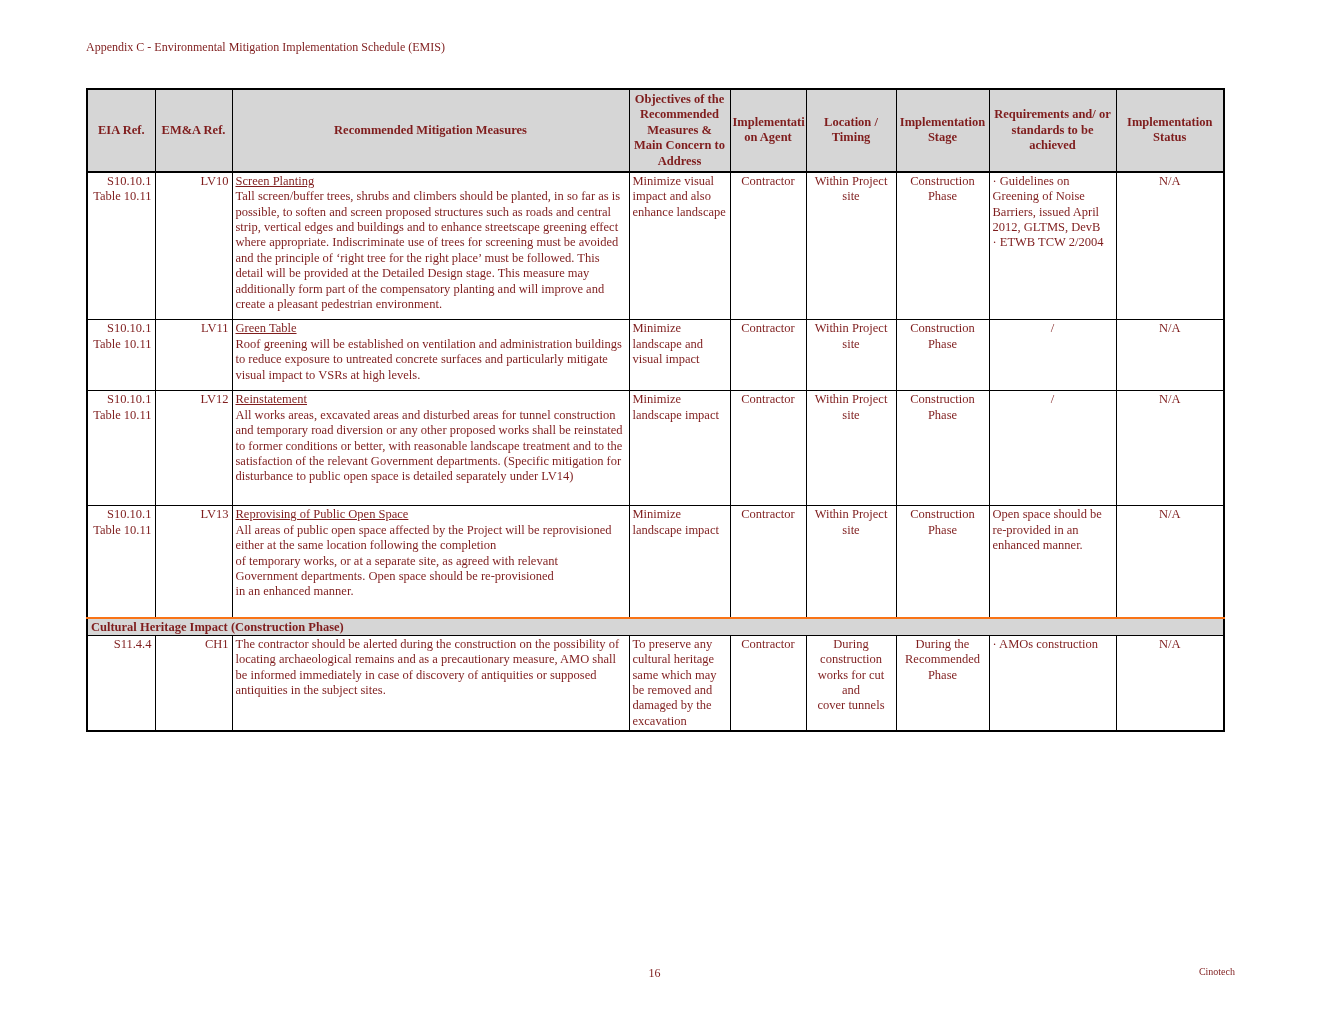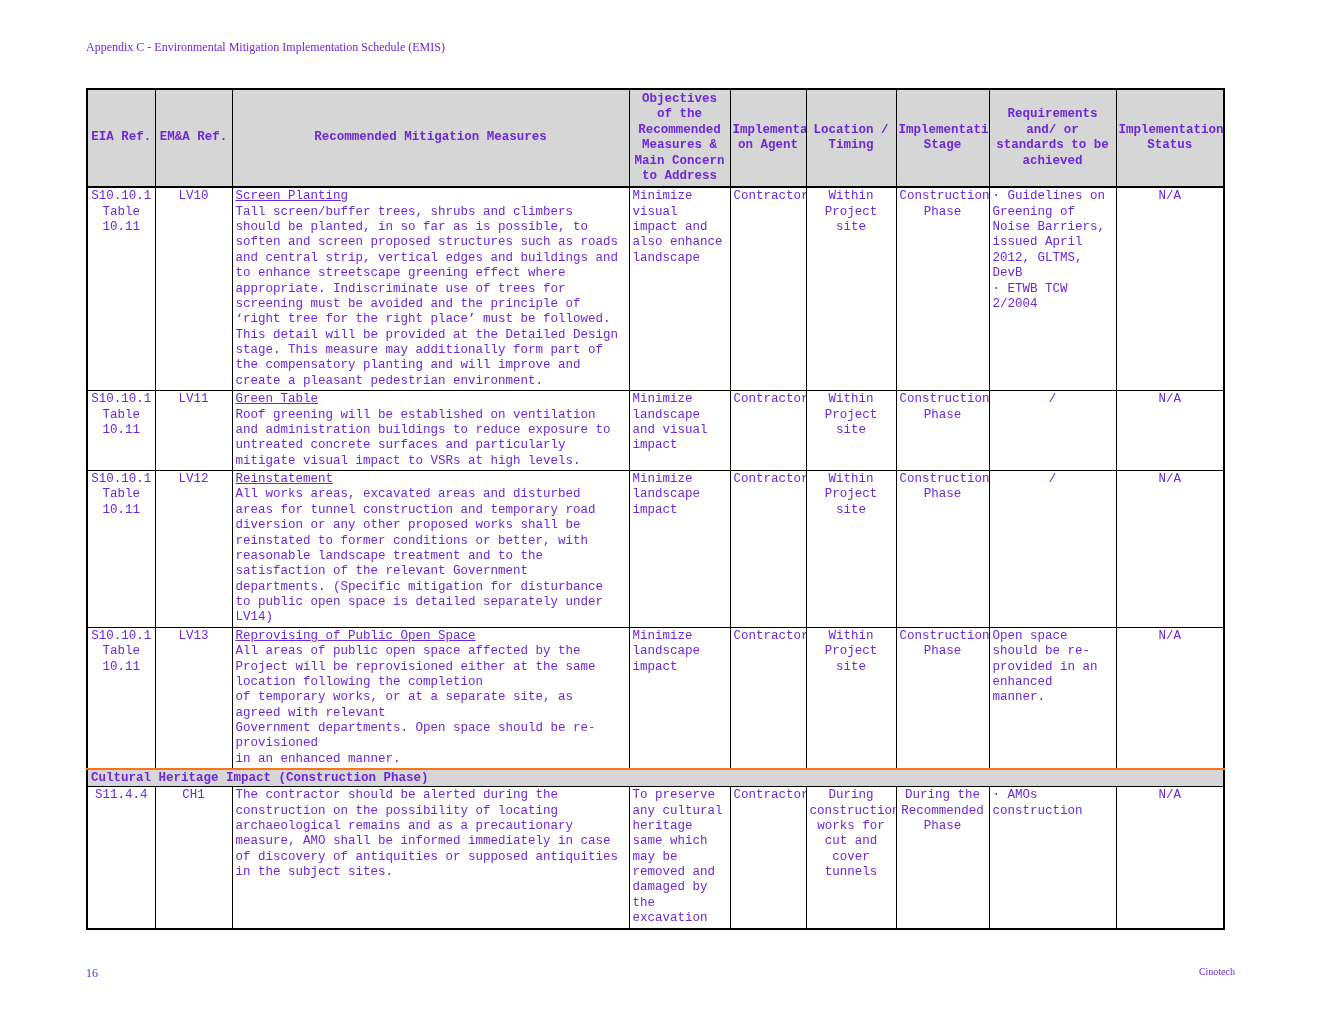--- a/index.html
+++ b/index.html
@@ -1,21 +1,21 @@
 <!DOCTYPE html>
 <html><head>
 <meta charset="utf-8">
 <style>
   html,body{margin:0;padding:0;background:#fff;}
   .page{
     position:relative;
     width:1320px;height:1020px;
     background:#ffffff;
     font-family:"Liberation Serif", serif;
-    color:#6d28d9;
+    color:#7f1d1d;
     overflow:hidden;
   }
   .doc-header{
     position:absolute;left:86px;top:40px;
     font-size:12px;
   }
   table.emis{
     position:absolute;left:86px;top:88px;
     width:1137px;
     border-collapse:collapse;
@@ -23,47 +23,46 @@
     border:2px solid #000;
     font-size:12.5px;
     line-height:1.23;
   }
   table.emis th, table.emis td{
     border:1px solid #000;
     padding:1px 3px;
     white-space:pre-line;
     overflow:hidden;
     vertical-align:top;
-    font-family:Liberation Mono, monospace;
   }
   table.emis thead th{
     background:#d6d6d6;
     font-weight:bold;
     text-align:center;
     vertical-align:middle;
     border-bottom:2px solid #000;
     padding:2px 2px;
   }
-  td.c-eia, td.c-ema{text-align:center;margin-top:11px;}
+  td.c-eia, td.c-ema{text-align:right;margin-top:11px;}
   td.c-agent, td.c-loc, td.c-stage, td.c-status{text-align:center;}
   td.c-req{text-align:left;}
   td.c-req.center{text-align:center;}
   .m-title{display:block;text-decoration:underline;}
   tr.section-row td{
     background:#d6d6d6;
     font-weight:bold;
     text-align:left;
     border-top:2px solid #f97316;
     border-bottom:1px solid #000;
     line-height:14px;
     padding:1px 3px;
   }
   .footer-page{
     position:absolute;left:86px;top:966px;width:1137px;
-    font-size:12px;
+    text-align:center;font-size:12px;
   }
   .footer-company{
     position:absolute;right:85px;top:966px;
     font-size:10px;
   }
 </style>
 </head>
 <body>
 
 <div class="page">

